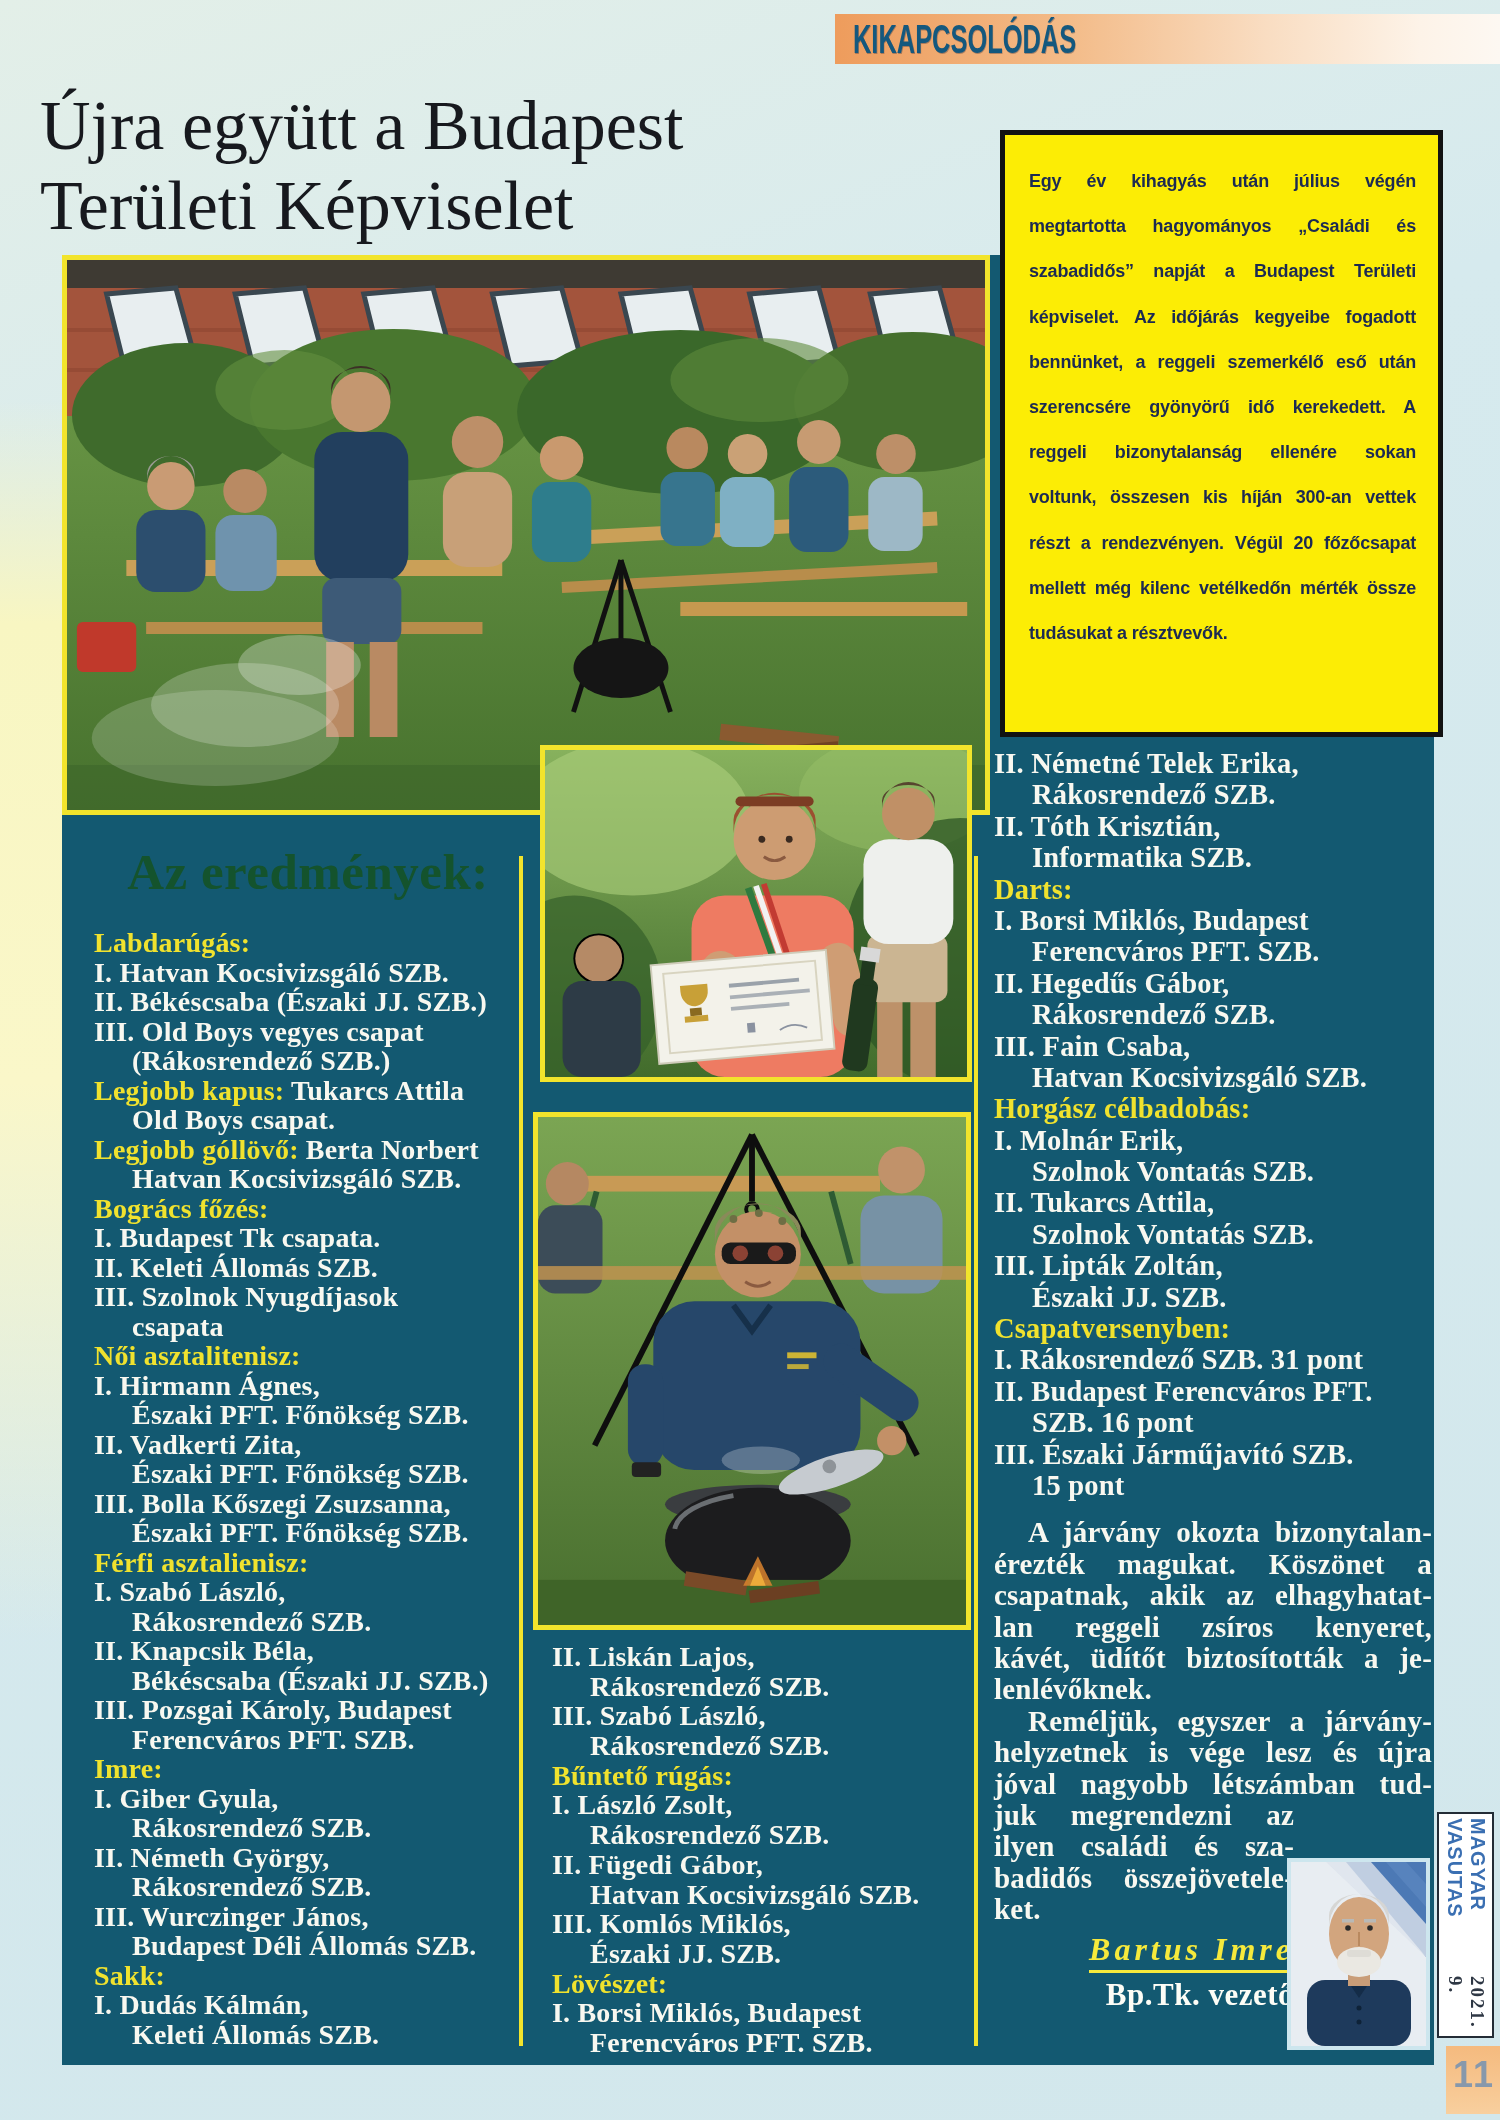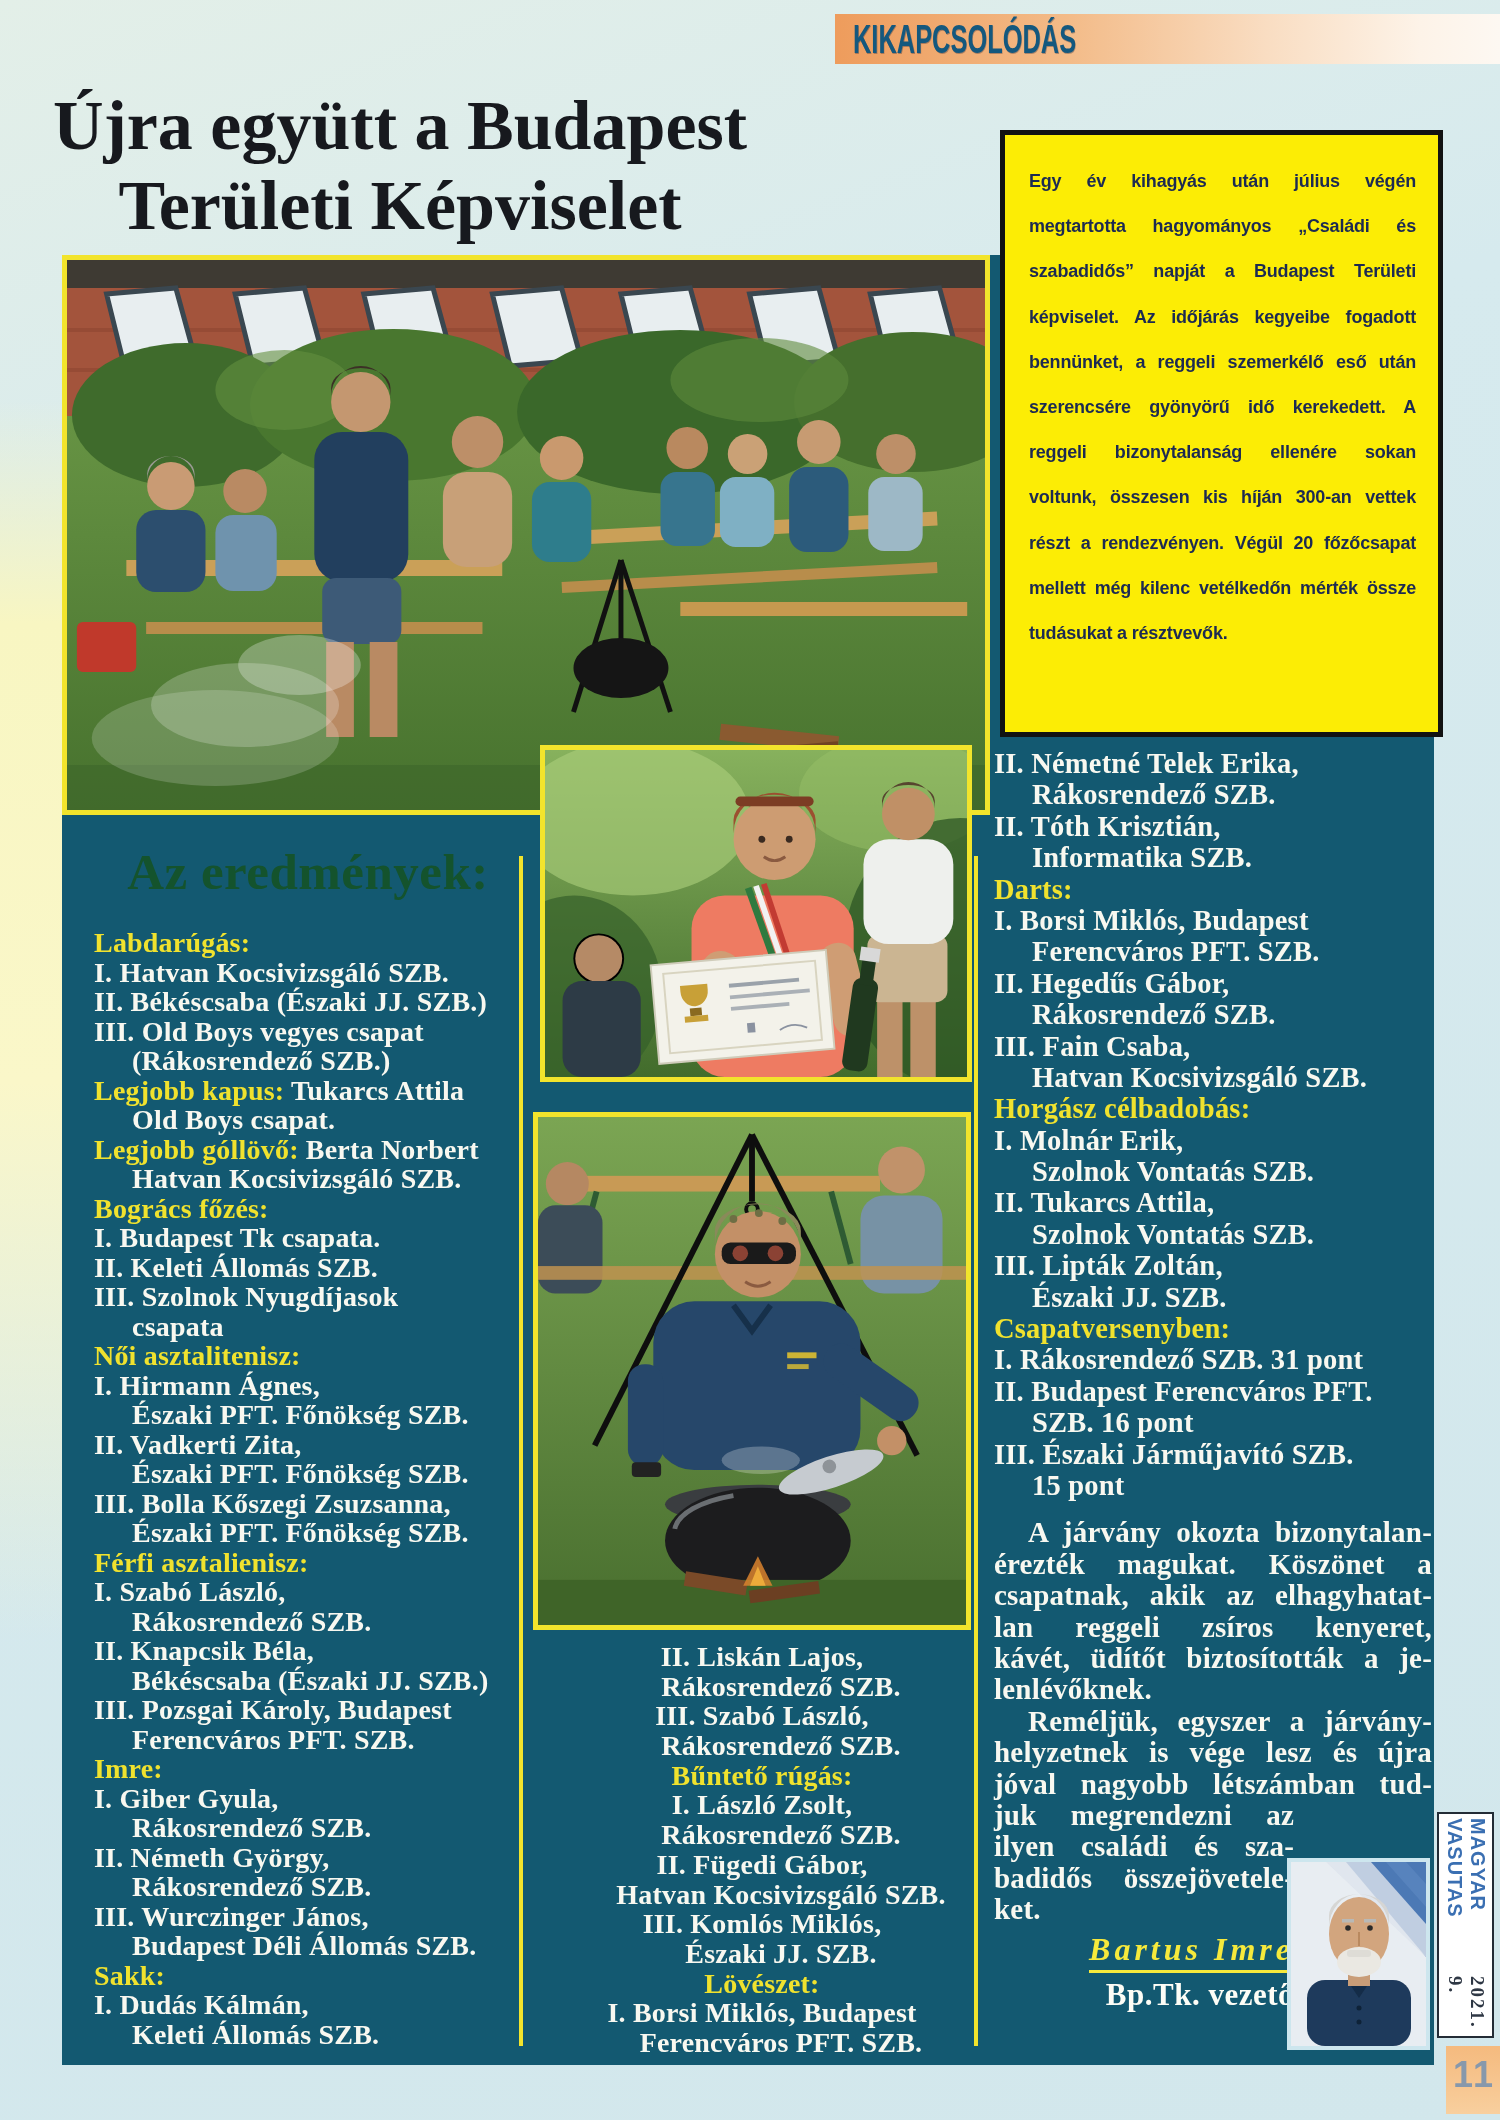--- a/index.html
+++ b/index.html
@@ -17,22 +17,22 @@
   
   .section-bar{left:835px;top:14px;width:665px;height:50px;
     background:linear-gradient(90deg,#ee9c5c 0%,#f3bb88 35%,#f9ddc2 65%,#fdf3e8 88%,#fdf8f2 100%);
     display:flex;align-items:center;}
   .section-label{display:inline-block;margin-left:18px;
     font-family:"Liberation Sans",sans-serif;font-weight:800;font-size:41px;
     color:#14587e;letter-spacing:0px;transform:scaleX(.62);transform-origin:0 50%;
     text-shadow:1px 1px 0 rgba(40,40,60,.35);}
 
   
-  .headline{left:40px;top:86px;width:720px;text-align:center;color:#17191e;
-    font-weight:700;font-size:70px;line-height:80px;letter-spacing:0;}
+  .headline{left:40px;top:86px;width:720px;color:#17191e;
+    font-weight:400;font-size:70px;line-height:80px;letter-spacing:0;}
 
   
   .panel{left:62px;top:255px;width:1372px;height:1810px;background:#135971;}
 
   
   .photo{border:5px solid #f2e42c;box-sizing:border-box;background:#44702f;}
   .photo svg{display:block;width:100%;height:100%;}
   .photo-main{left:62px;top:255px;width:928px;height:560px;}
   .photo-winner{left:540px;top:745px;width:432px;height:337px;}
   .photo-cooking{left:533px;top:1112px;width:438px;height:518px;}
@@ -49,21 +49,21 @@
   .vrule{width:4px;background:#f2e42c;top:856px;height:1190px;}
   .vrule1{left:519px;}
   .vrule2{left:974px;}
 
   
   .col{color:#f8f8f0;font-weight:700;letter-spacing:.2px;}
   .col .row{white-space:nowrap;}
   .col-left{left:94px;top:928px;width:426px;font-size:28px;}
   .col-left .row{height:29.5px;line-height:29.5px;}
   .col-mid{left:552px;top:1642px;width:420px;font-size:28px;}
-  .col-mid .row{height:29.7px;line-height:29.7px;text-align:center;}
+  .col-mid .row{height:29.7px;line-height:29.7px;}
   .col-right{left:994px;top:748px;width:438px;font-size:28.5px;}
   .col-right .row{height:31.4px;line-height:31.4px;}
   .cat,.cat-inline{color:#f0e22e;}
   .ind{padding-left:38px;}
 
   
   .closing{position:relative;margin-top:16px;font-size:29px;color:#f8f8f0;font-weight:700;}
   .pline{height:31.4px;line-height:31.4px;overflow:visible;}
   .jl{text-align:justify;}
   .jl::after{content:"";display:inline-block;width:100%;height:0;}

